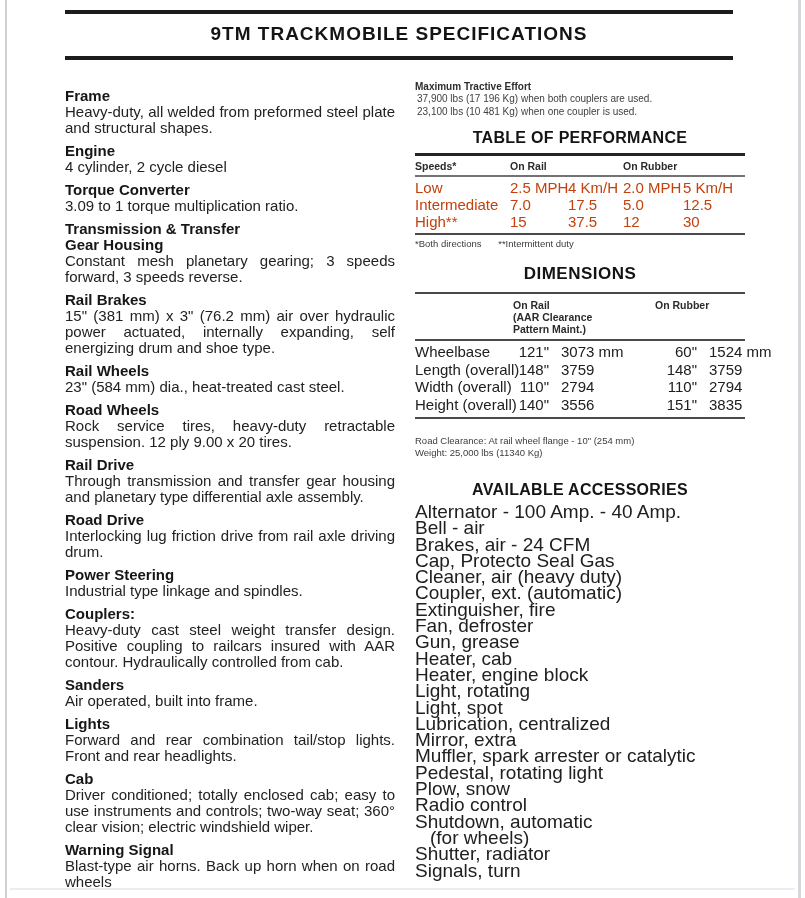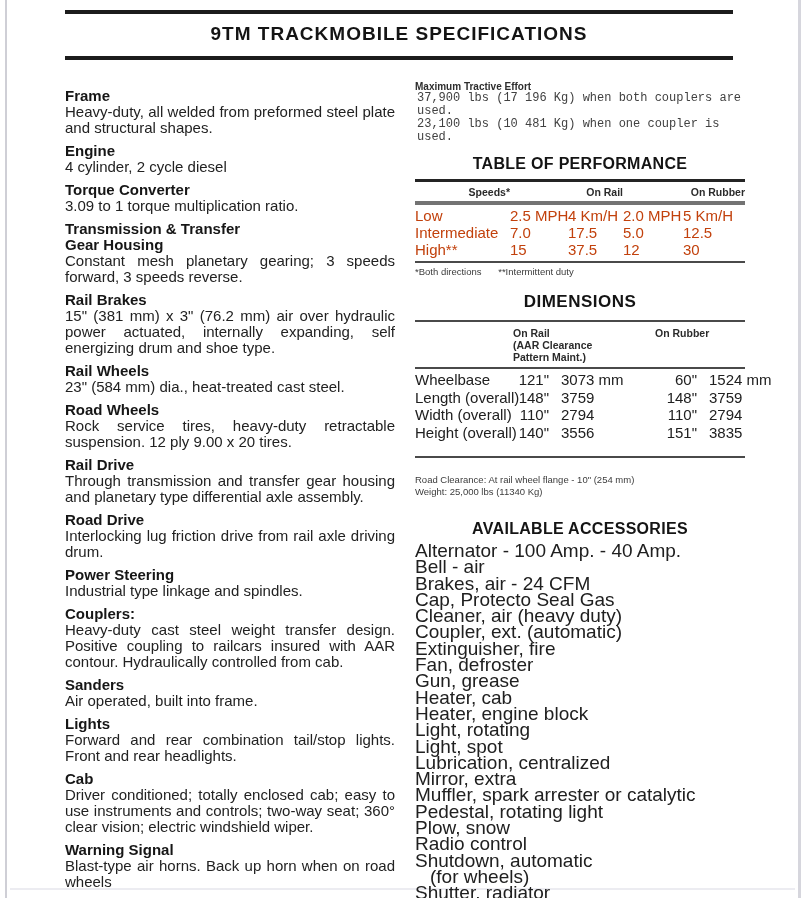--- a/index.html
+++ b/index.html
@@ -28,49 +28,49 @@
   .section h3{
     font-size:15px;font-weight:bold;margin:7px 0 0 0;line-height:16px;
     white-space:pre-line;color:#161616;
   }
   .section p{
     font-size:15px;margin:0;line-height:16px;text-align:justify;color:#222;
   }
 
   
   .te-heading{font-size:10px;font-weight:bold;color:#2e2e2e;margin:0;}
-  .te-line{font-size:12px;line-height:13px;color:#414141;padding-left:2px;font-family:Liberation Mono, monospace;}
+  .te-line{font-size:10px;line-height:13px;color:#414141;padding-left:2px;}
 
   .rc-title{
     text-align:center;font-weight:bold;color:#141414;margin:0;
   }
   .perf-title{font-size:16px;margin:11px 0 6px 0;letter-spacing:.3px;}
   .dim-title{font-size:17px;margin:15px 0 8px 0;letter-spacing:.5px;}
   .acc-title{font-size:16px;margin:22px 0 5px 0;letter-spacing:.3px;}
 
   
   .pgrid{display:grid;grid-template-columns:95px 58px 55px 60px 1fr;}
-  .phead{border-top:3px solid #242424;border-bottom:4px solid #737373;text-align:right;}
+  .phead{border-top:3px solid #242424;border-bottom:2px solid #737373;}
   .phead div{font-size:10.5px;font-weight:bold;padding:4px 0 3px 0;color:#2b2b2b;}
   .ph-rail{grid-column:2 / span 2;}
   .ph-rubber{grid-column:4 / span 2;}
   .pbody{border-bottom:2px solid #4a4a4a;padding:2px 0 3px 0;}
   .prow{display:contents;}
   .pcell{font-size:15px;line-height:17px;white-space:nowrap;color:#c2410c;}
   .pfoot{font-size:9.5px;color:#3c3c3c;padding-top:3px;}
   .pfoot span{margin-right:14px;}
 
   
   .dgrid{display:grid;grid-template-columns:98px 36px 106px 42px 1fr;}
   .dhead{border-top:2px solid #4a4a4a;border-bottom:2px solid #4a4a4a;}
   .dhead div{font-size:10.5px;font-weight:bold;line-height:12px;padding:5px 0 4px 0;
     white-space:pre-line;color:#2b2b2b;}
   .dh-rail{grid-column:2 / span 2;}
   .dh-rubber{grid-column:4 / span 2;}
-  .dbody{border-bottom:2px solid #4a4a4a;padding:2px 0 15px 0;}
+  .dbody{border-bottom:2px solid #4a4a4a;padding:2px 0 4px 0;}
   .drow{display:contents;}
   .dcell{font-size:15px;line-height:17.5px;white-space:nowrap;color:#202020;}
   .din{text-align:right;}
   .dmm{padding-left:12px;}
   .dim-footnotes{margin-top:16px;}
   .dim-footnote{font-size:9.5px;line-height:12px;color:#3c3c3c;}
 
   
   .acc-item{font-size:19px;line-height:16.3px;color:#202020;}
   .acc-item.indent{padding-left:15px;}

